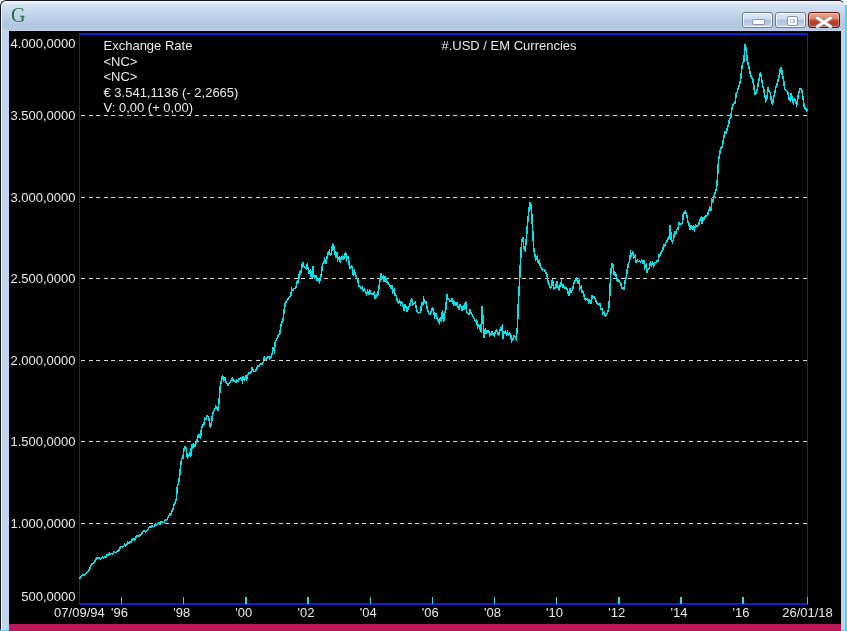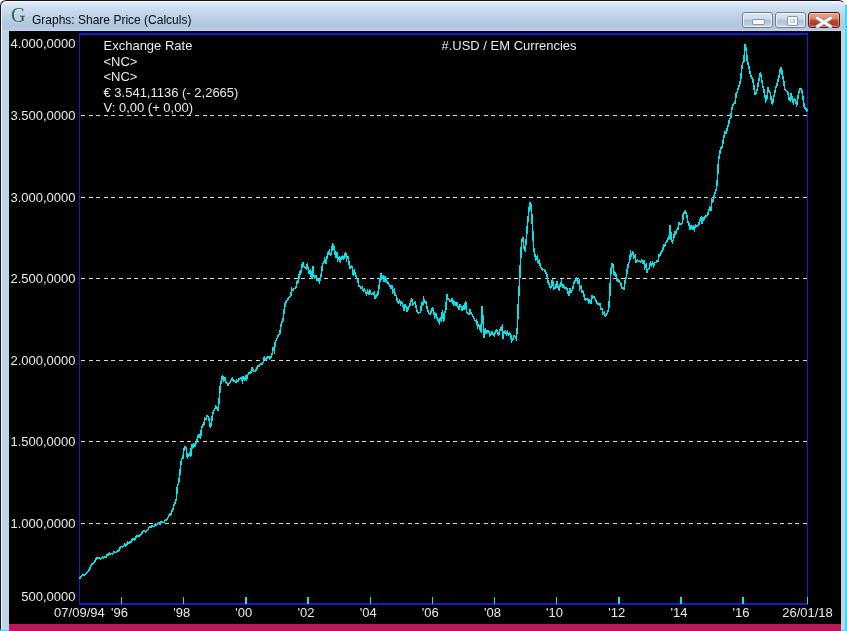--- a/index.html
+++ b/index.html
@@ -23,21 +23,20 @@
 #ricon{position:absolute;left:11.5px;top:4.5px;width:9.5px;height:8px;border:2px solid #fdfdfd;box-sizing:border-box;box-shadow:0 0 0 1px #8a94a4;border-radius:1px}
 #rdot{position:absolute;left:1.2px;top:0.8px;width:2.6px;height:2.2px;background:#fdfdfd}
 #client{position:absolute;left:8px;top:30px;width:832px;height:622px;background:#be185d}
 </style></head>
 <body>
 <div id="cyr"></div>
 <div id="cyb"></div>
 <div id="win">
   <div id="tbar">
     <span id="gico">G</span>
-    <span id="ttl">Graphs: Share Price (Calculs)</span>
     <div class="btn" id="bmin">
         <div id="mdash"></div>
       </div>
     <div class="btn" id="bres">
         <div id="ricon">
           <div id="rdot"></div>
         </div>
       </div>
     <div class="btn" id="bcls">
       <svg width="30" height="16" style="position:absolute;left:0;top:0">

